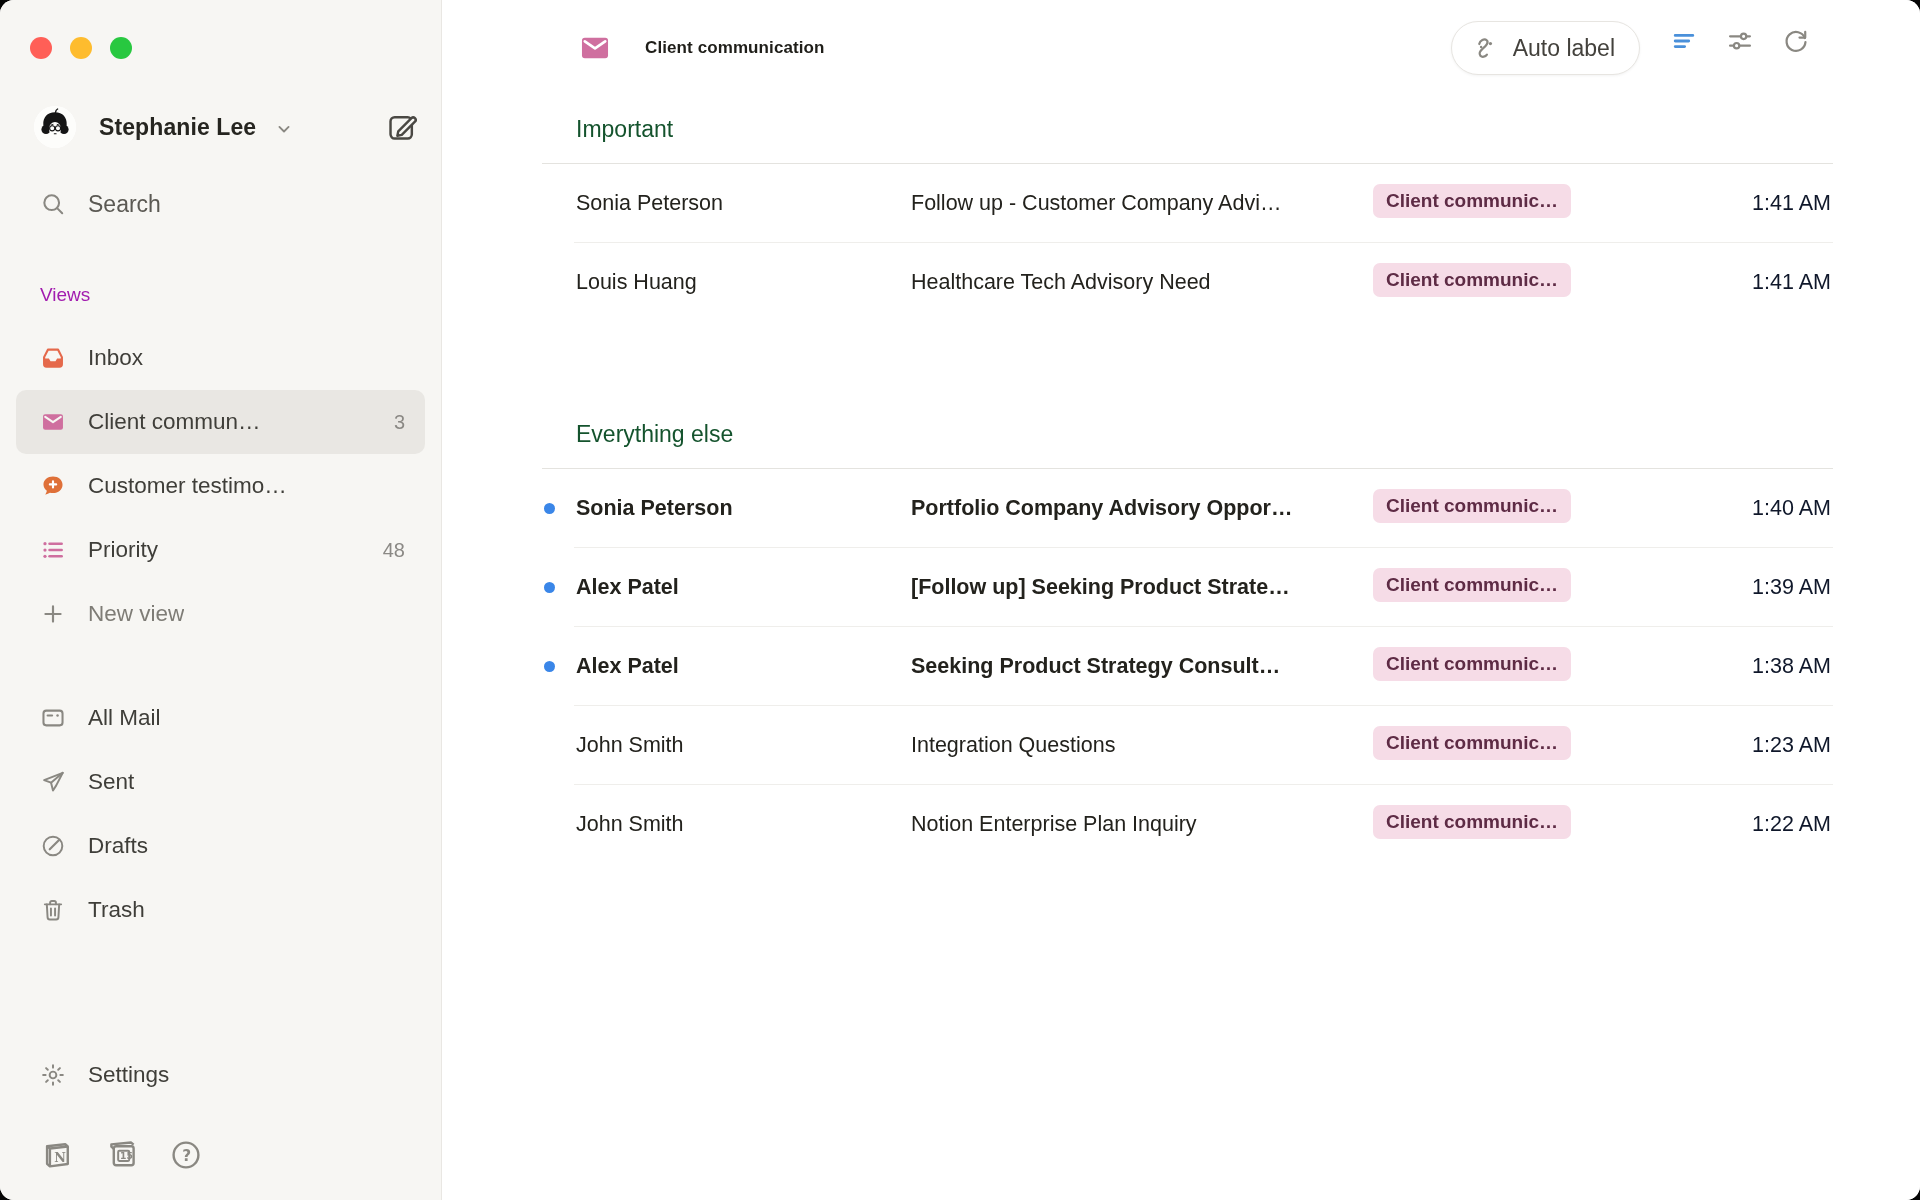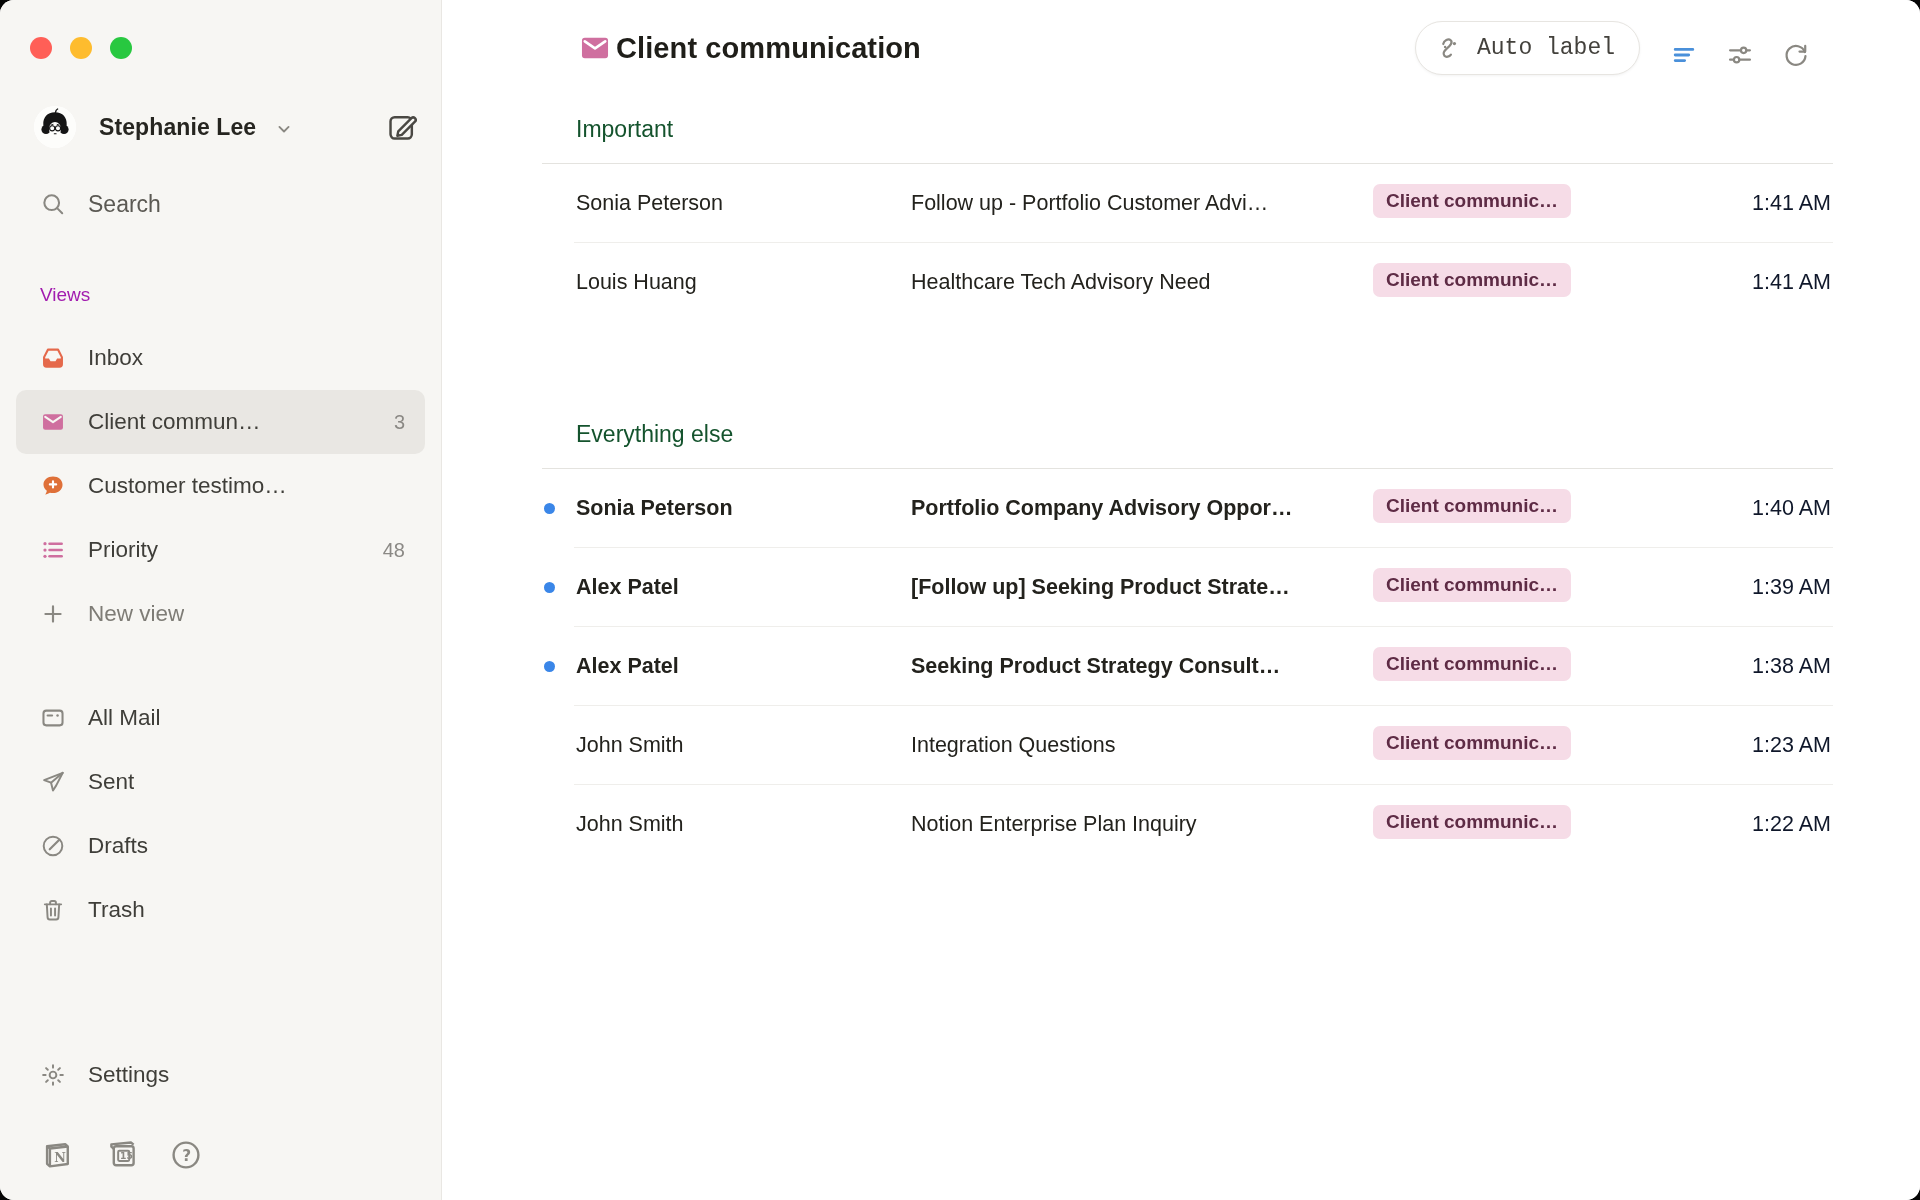--- a/index.html
+++ b/index.html
@@ -47,22 +47,22 @@
   .footer .icon + .icon{margin-left:31px;}
   .footer .help{margin-left:auto;width:32px;height:32px;}
 
   .icon svg{width:100%;height:100%;display:block;}
 
   
   .main{position:absolute;left:442px;top:0;right:0;bottom:0;background:#fff;}
   .main-header{display:flex;align-items:center;height:96px;padding:0 104px 0 136px;}
   .header-title-group{display:flex;align-items:center;}
   .header-mail-icon{width:34px;height:34px;flex:none;}
-  .page-title{margin-left:4px;font-size:29px;font-weight:700;color:#1f1e19;letter-spacing:.1px;}
-  .header-actions{margin-left:auto;display:flex;align-items:flex-end;gap:16px;font-family:Liberation Mono, monospace;}
+  .page-title{margin-left:33px;font-size:17px;font-weight:700;color:#1f1e19;letter-spacing:.1px;}
+  .header-actions{margin-left:auto;display:flex;align-items:flex-start;gap:16px;}
   .auto-label-btn{display:flex;align-items:center;height:54px;padding:0 24px 0 20px;margin-right:8px;
     border:1px solid #e7e5e1;border-radius:27px;background:#fff;cursor:pointer;
     box-shadow:0 1px 3px rgba(0,0,0,.05);font-family:inherit;}
   .auto-label-btn .icon{width:28px;height:28px;}
   .auto-label-btn .btn-label{margin-left:13px;font-size:23px;color:#43413c;}
   .icon-btn{width:40px;height:40px;border:none;background:transparent;padding:6px;cursor:pointer;}
   .icon-btn .icon{width:100%;height:100%;}
 
   .list{margin-left:100px;width:1291px;}
   .section + .section{margin-top:80px;}
@@ -332,21 +332,21 @@
       </div>
     </div>
 
     <div class="list" id="email-list">
         <div class="section">
           <div class="section-title">Important</div>
           <div class="section-divider"></div>
           <div class="row">
             <span class="gutter"></span>
             <span class="sender">Sonia Peterson</span>
-            <span class="subject">Follow up - Portfolio Customer Advi…</span>
+            <span class="subject">Follow up - Customer Company Advi…</span>
             <span class="badge-col"><span class="badge">Client communic…</span></span>
             <span class="time">1:41 AM</span>
           </div>
           <div class="row-divider"></div>
           <div class="row">
             <span class="gutter"></span>
             <span class="sender">Louis Huang</span>
             <span class="subject">Healthcare Tech Advisory Need</span>
             <span class="badge-col"><span class="badge">Client communic…</span></span>
             <span class="time">1:41 AM</span>

